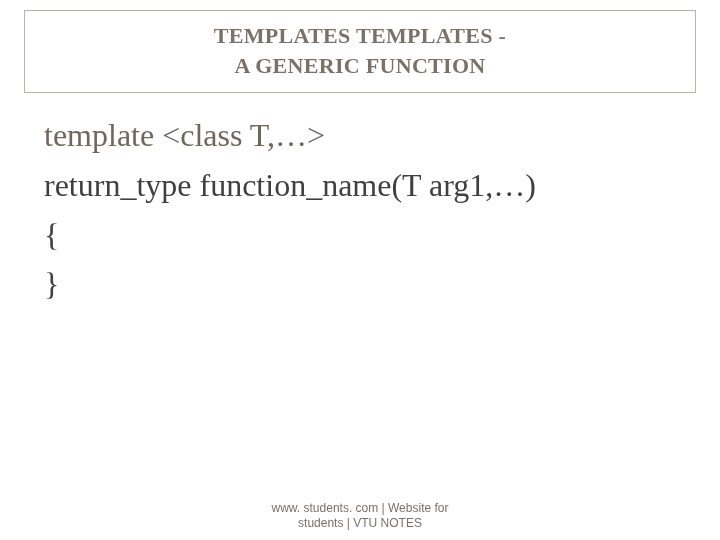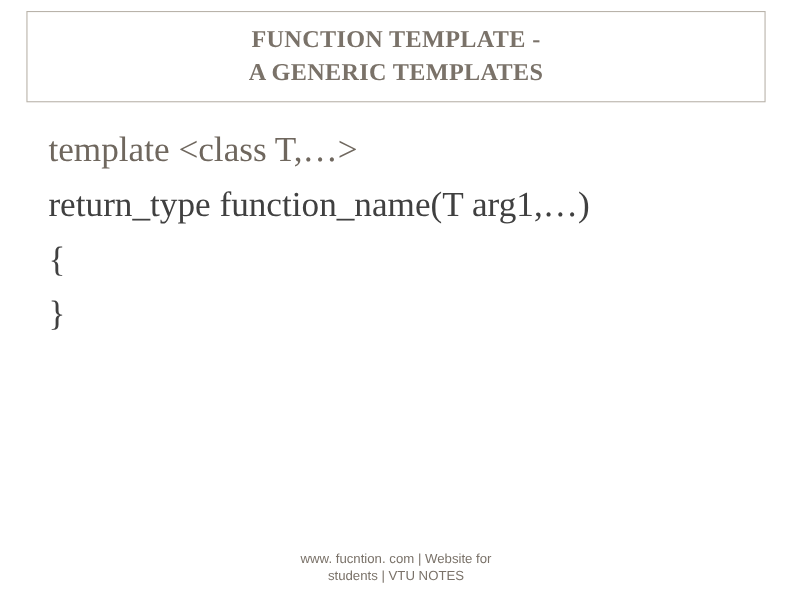--- a/index.html
+++ b/index.html
@@ -48,27 +48,27 @@
     font-family: Arial, sans-serif;
     font-size: 12px;
     color: #7a7269;
     line-height: 1.3;
   }
 </style>
 </head>
 <body>
 
 <div class="title-box">
-  <div class="t">FUNCTION TEMPLATE -</div>
-  <div class="t">A GENERIC TEMPLATES</div>
+  <div class="t">TEMPLATES TEMPLATES -</div>
+  <div class="t">A GENERIC FUNCTION</div>
 </div>
 
 <div class="content">
   <div class="bold-line">template &lt;class T,…&gt;</div>
   <div class="line">return_type function_name(T arg1,…)</div>
   <div class="line">{</div>
   <div class="line">}</div>
 </div>
 
 <div class="footer">
-  <div>www. fucntion. com | Website for</div>
+  <div>www. students. com | Website for</div>
   <div>students | VTU NOTES</div>
 </div>
 
 </body></html>

